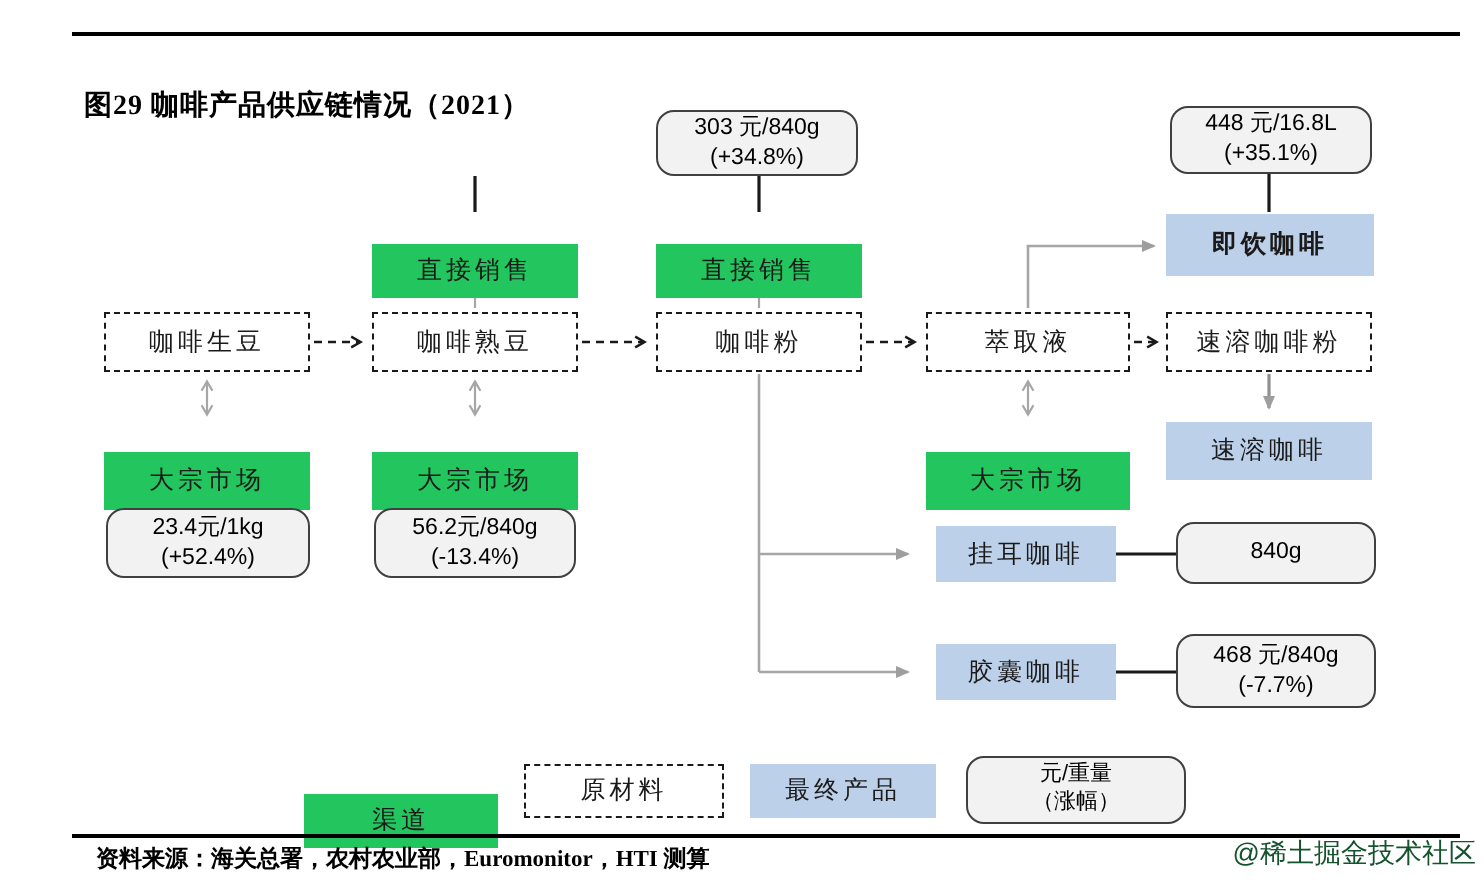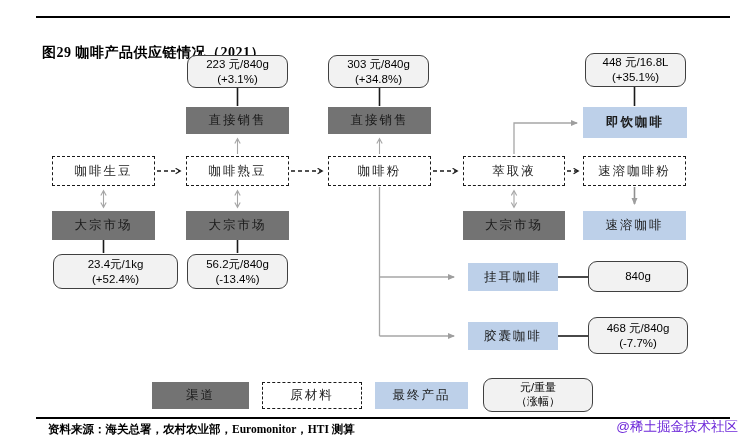--- a/index.html
+++ b/index.html
@@ -4,31 +4,31 @@
 <style>
   html,body{margin:0;padding:0;background:#ffffff;}
   #page{position:relative;width:742px;height:448px;background:#ffffff;overflow:hidden;
         font-family:"Liberation Sans",sans-serif;}
   .hline{position:absolute;background:#000;}
   .title{position:absolute;left:42px;top:23px;font-family:"Liberation Serif",serif;
          font-weight:bold;font-size:14px;color:#000;letter-spacing:0.5px;margin-top:21px;}
   .box{position:absolute;display:flex;align-items:center;justify-content:center;
        box-sizing:border-box;text-align:center;flex-direction:column;}
   .cn{font-family:"Liberation Serif",serif;font-size:12.5px;color:#1a1a1a;letter-spacing:2px;}
-  .channel{background:#737373;}
+  .channel{background:#22c55e;margin-top:15px;}
   .final{background:#bdd0e9;}
   .dashed{background:#ffffff;border:1.6px dashed #1a1a1a;}
   .price{background:#f2f2f2;border:1.2px solid #404040;border-radius:9px;
          font-size:11.5px;line-height:1.3;color:#000;}
   .price .l1,.price .l2{display:block;}
   .legend-price{font-size:11px;line-height:1.25;}
   svg.connectors{position:absolute;left:0;top:0;pointer-events:none;}
   .footer{position:absolute;left:48px;top:422px;font-family:"Liberation Serif",serif;
           font-weight:600;font-size:11.5px;color:#000;}
-  .watermark{position:absolute;right:4px;top:418px;font-size:13.5px;color:#6d28d9;
+  .watermark{position:absolute;right:4px;top:418px;font-size:13.5px;color:#14532d;
              font-family:"Liberation Sans",sans-serif;text-align:right;}
 </style>
 </head>
 <body>
 
 <div id="page">
 
   <div class="hline" style="left:36px;top:16px;width:694px;height:2px;"></div>
 
   <div class="title">图29 咖啡产品供应链情况（2021）</div>
@@ -65,24 +65,20 @@
     <line x1="237.5" y1="191" x2="237.5" y2="207" stroke="#a6a6a6" stroke-width="1.1" marker-start="url(#openGray)" marker-end="url(#openGray)"></line>
     <line x1="514" y1="191" x2="514" y2="207" stroke="#a6a6a6" stroke-width="1.1" marker-start="url(#openGray)" marker-end="url(#openGray)"></line>
     <line x1="634.5" y1="187" x2="634.5" y2="204" stroke="#8f8f8f" stroke-width="1.6" marker-end="url(#filledGray)"></line>
 
     <path d="M514,154 L514,123 L577,123" fill="none" stroke="#a6a6a6" stroke-width="1.3" marker-end="url(#filledGray)"></path>
     <path d="M379.5,187 L379.5,336" fill="none" stroke="#a6a6a6" stroke-width="1.3"></path>
     <path d="M379.5,277 L454,277" fill="none" stroke="#a6a6a6" stroke-width="1.3" marker-end="url(#filledGray)"></path>
     <path d="M379.5,336 L454,336" fill="none" stroke="#a6a6a6" stroke-width="1.3" marker-end="url(#filledGray)"></path>
   </svg>
 
-  <div class="box price" style="left:187px;top:55px;width:101px;height:33px;">
-    <span class="l1">223 元/840g</span>
-    <span class="l2">(+3.1%)</span>
-  </div>
   <div class="box price" style="left:328px;top:55px;width:101px;height:33px;">
     <span class="l1">303 元/840g</span>
     <span class="l2">(+34.8%)</span>
   </div>
   <div class="box price" style="left:585px;top:53px;width:101px;height:34px;">
     <span class="l1">448 元/16.8L</span>
     <span class="l2">(+35.1%)</span>
   </div>
 
   <div class="box channel cn" style="left:186px;top:107px;width:103px;height:27px;">
@@ -117,21 +113,21 @@
   <div class="box channel cn" style="left:186px;top:211px;width:103px;height:29px;">
     <span>大宗市场</span>
   </div>
   <div class="box channel cn" style="left:463px;top:211px;width:102px;height:29px;">
     <span>大宗市场</span>
   </div>
   <div class="box final cn" style="left:583px;top:211px;width:103px;height:29px;">
     <span>速溶咖啡</span>
   </div>
 
-  <div class="box price" style="left:53px;top:254px;width:125px;height:35px;">
+  <div class="box price" style="left:53px;top:254px;width:102px;height:35px;">
     <span class="l1">23.4元/1kg</span>
     <span class="l2">(+52.4%)</span>
   </div>
   <div class="box price" style="left:187px;top:254px;width:101px;height:35px;">
     <span class="l1">56.2元/840g</span>
     <span class="l2">(-13.4%)</span>
   </div>
 
   <div class="box final cn" style="left:468px;top:263px;width:90px;height:28px;">
     <span>挂耳咖啡</span>

